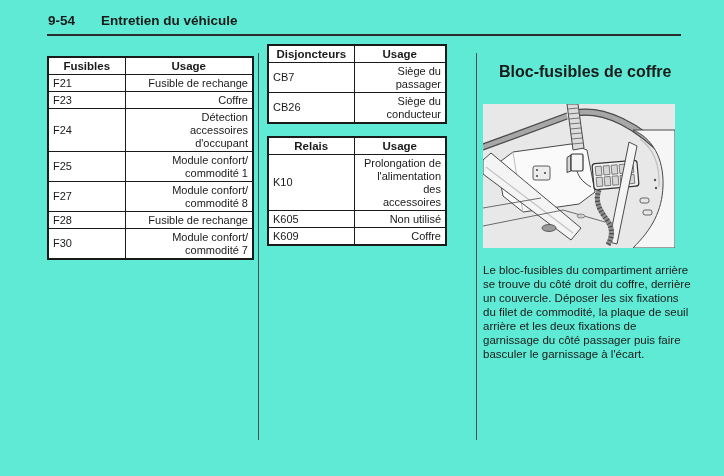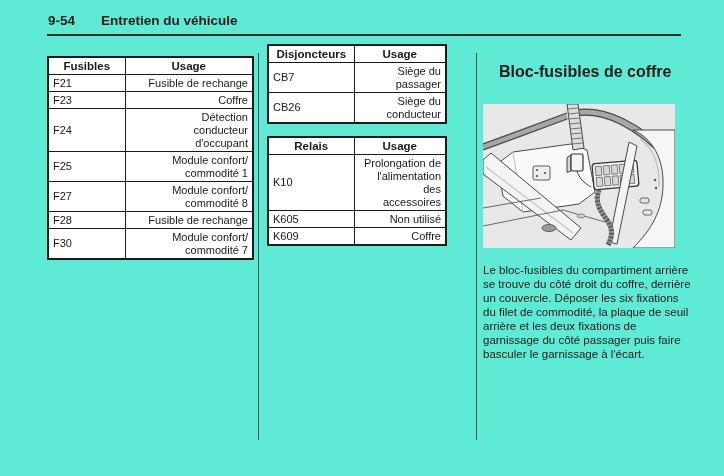--- a/index.html
+++ b/index.html
@@ -67,21 +67,21 @@
             <td class="id">F21</td>
             <td class="usage">Fusible de rechange</td>
           </tr>
         <tr>
             <td class="id">F23</td>
             <td class="usage">Coffre</td>
           </tr>
         <tr>
             <td class="id">F24</td>
             <td class="usage">Détection
-conducteur
+accessoires
 d'occupant</td>
           </tr>
         <tr>
             <td class="id">F25</td>
             <td class="usage">Module confort/
 commodité 1</td>
           </tr>
         <tr>
             <td class="id">F27</td>
             <td class="usage">Module confort/

